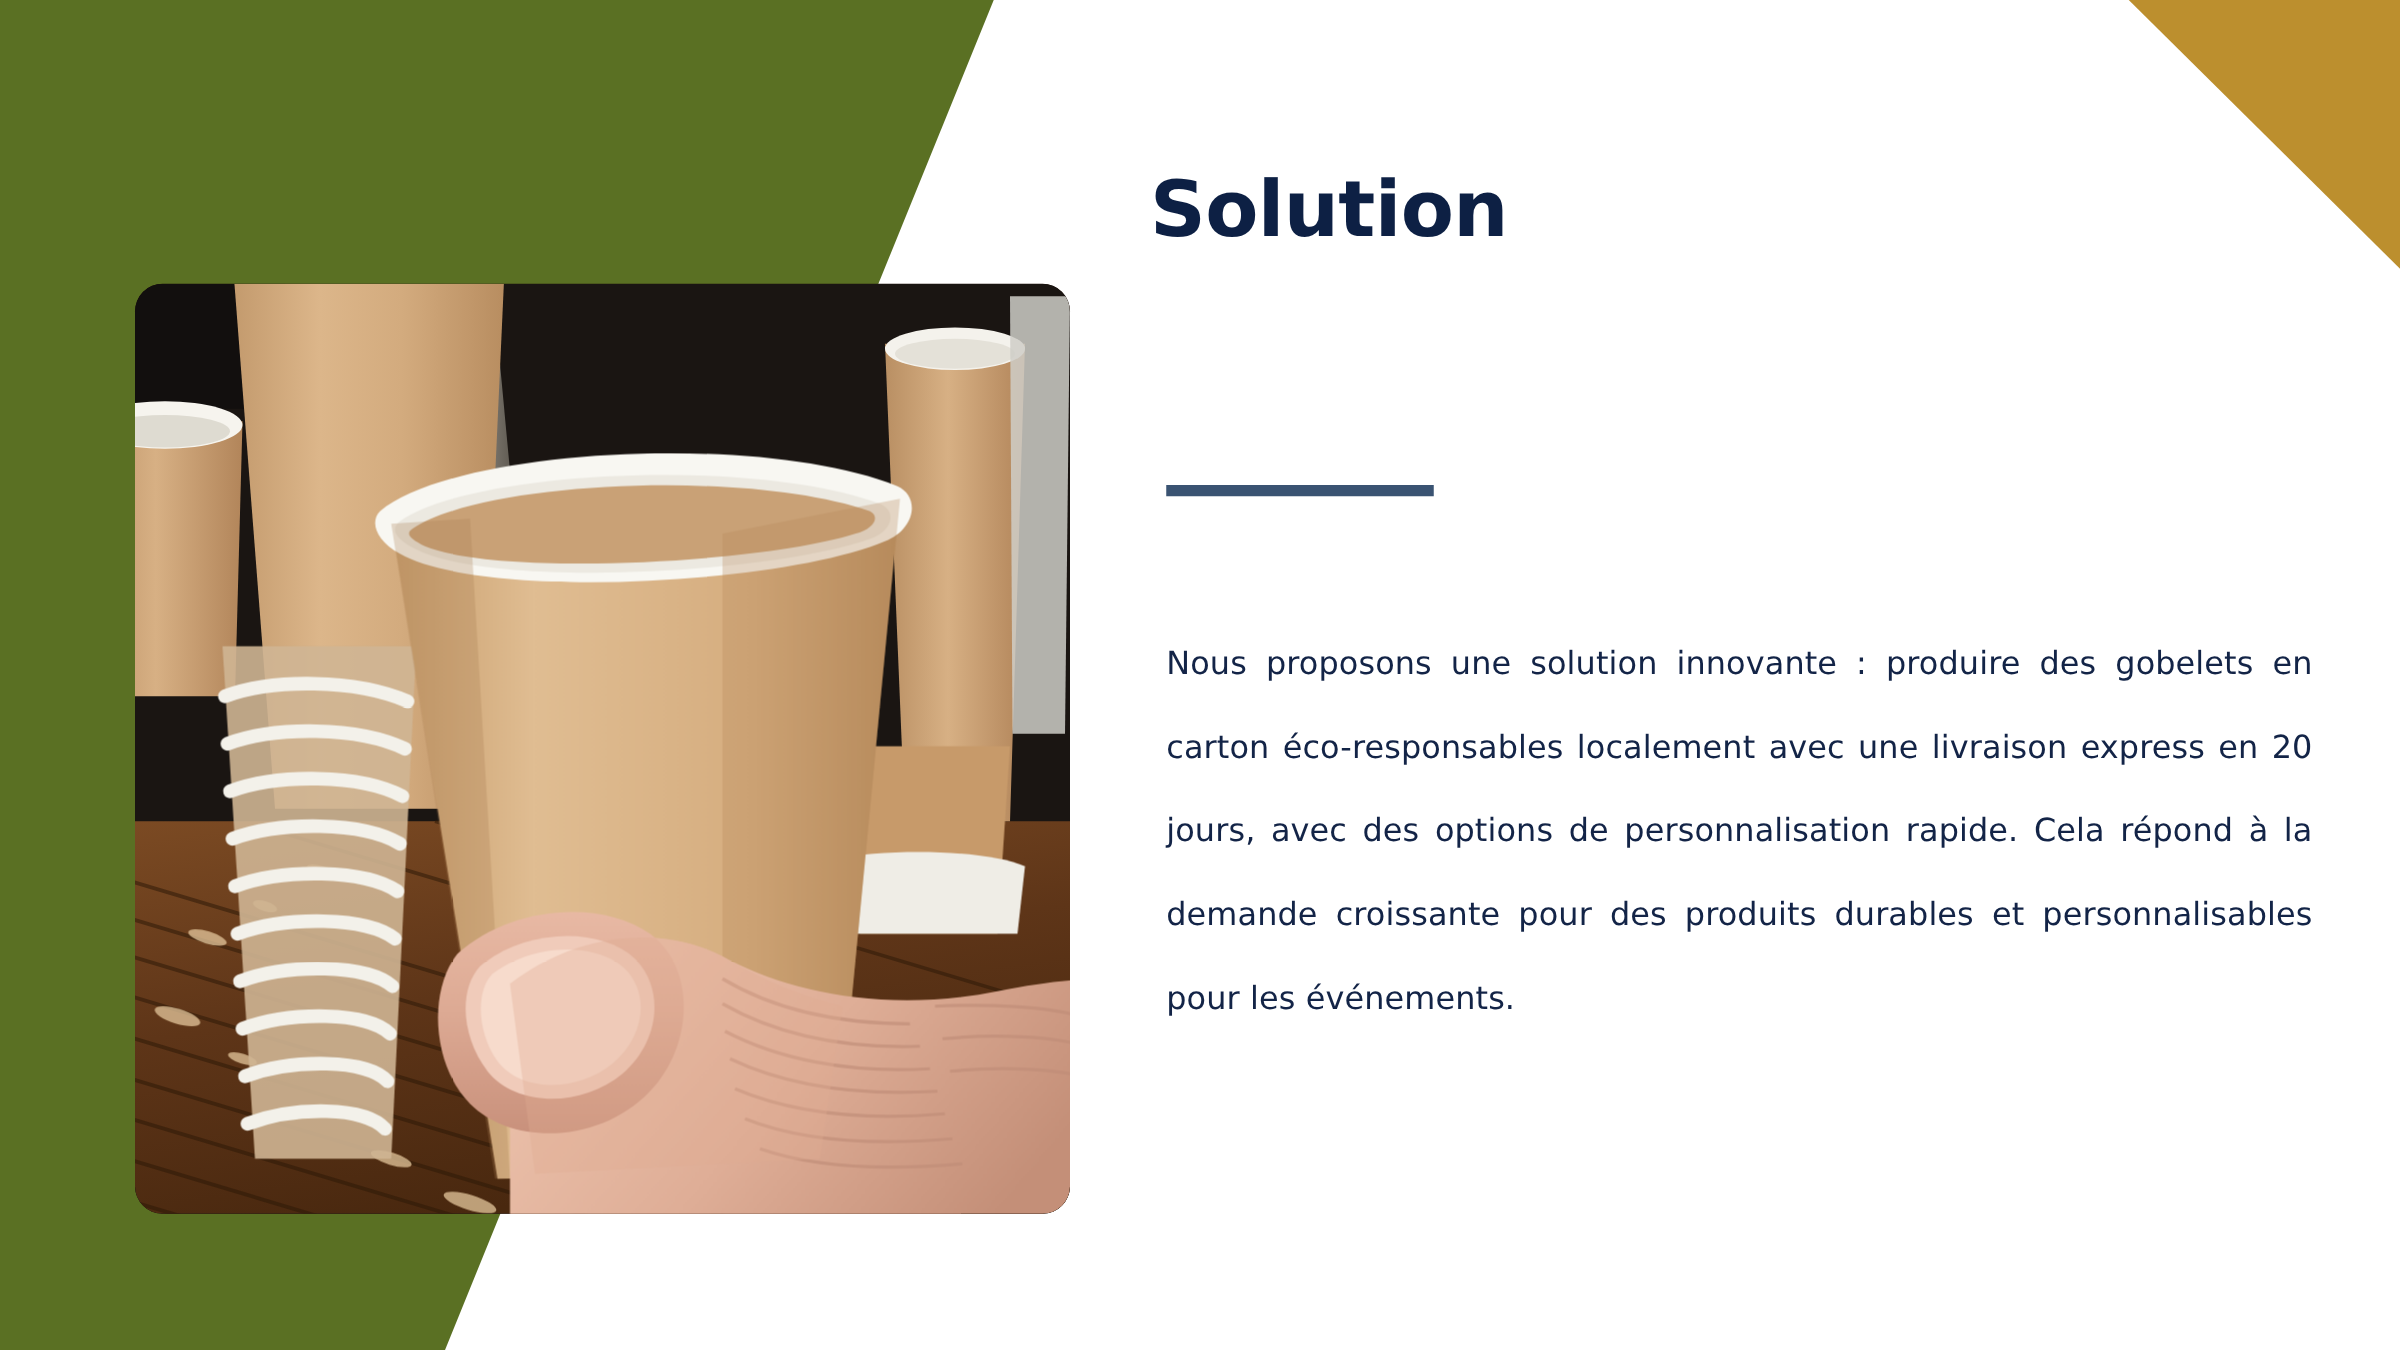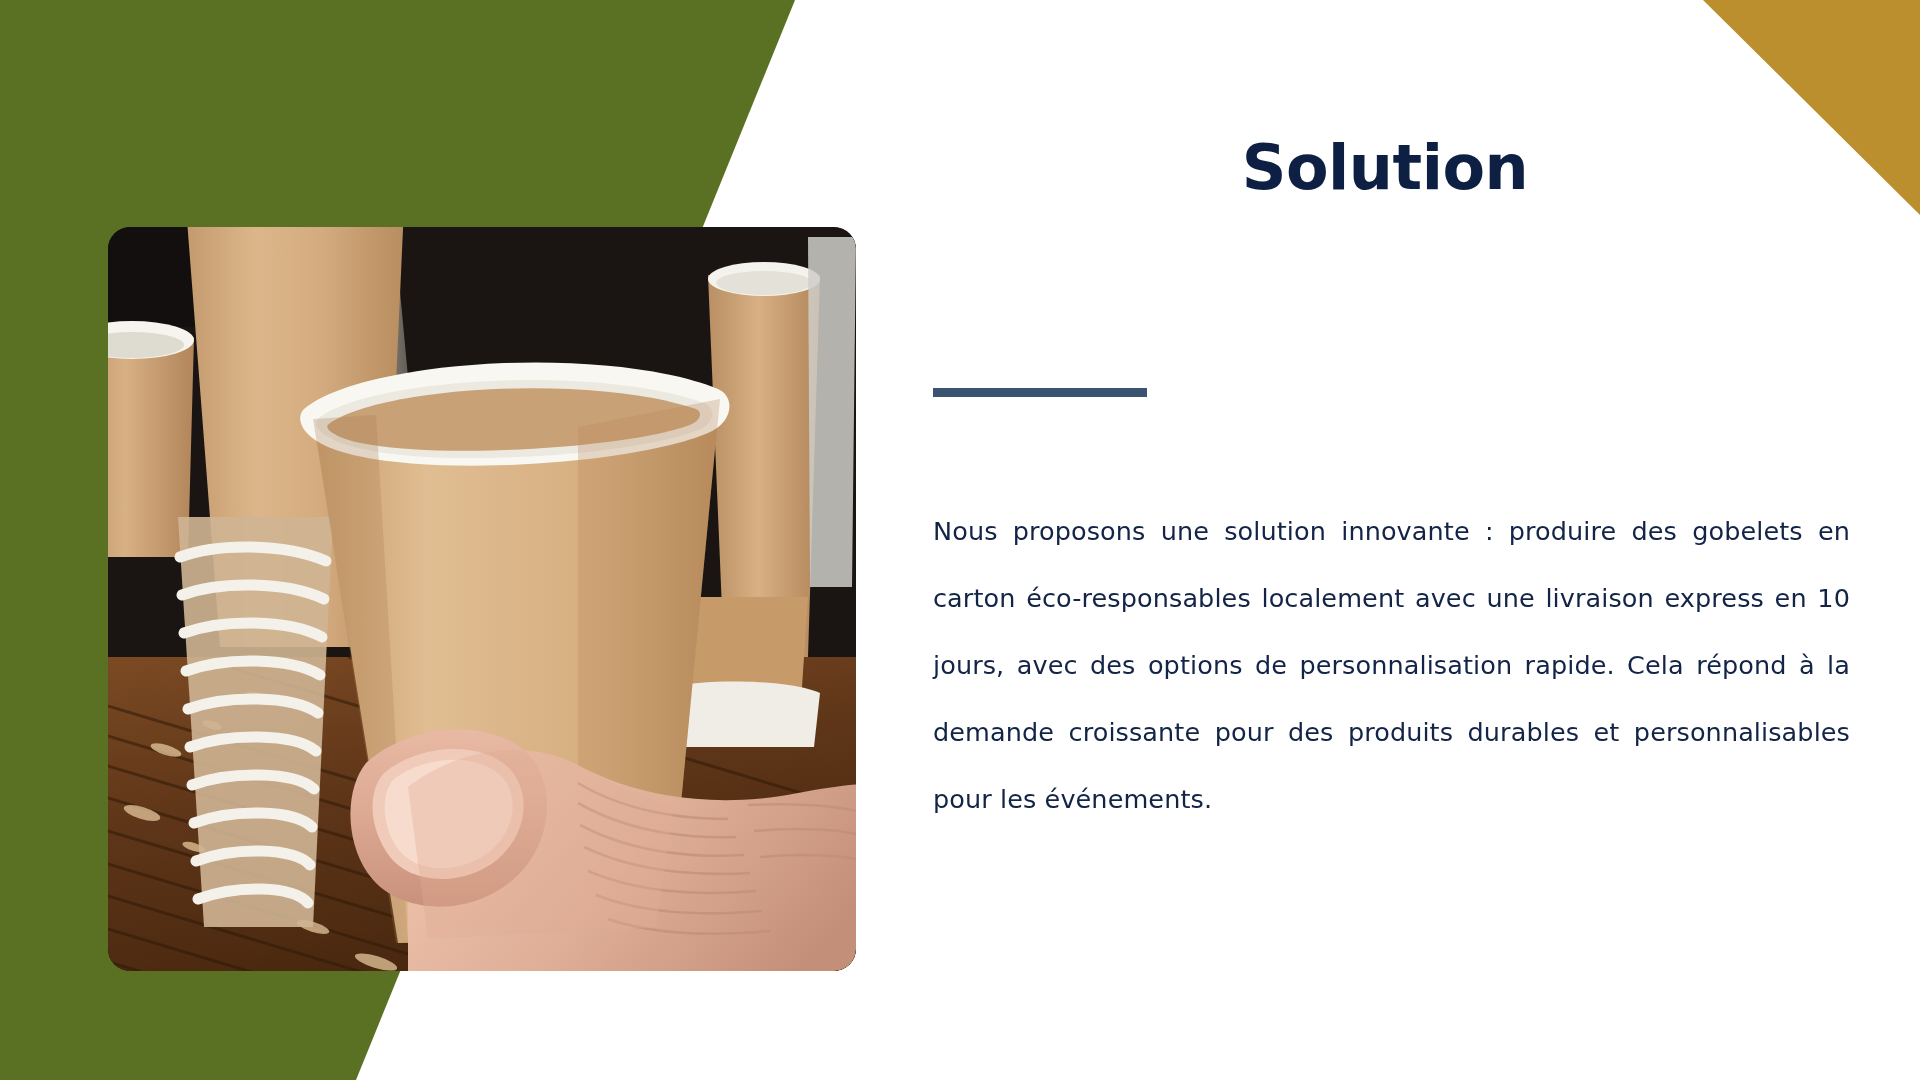--- a/index.html
+++ b/index.html
@@ -51,21 +51,20 @@
     top: 0;
     width: 930px;
     height: 1080px;
   }
 
   .page-title {
     position: absolute;
     left: 0;
     top: 95px;
     width: 930px;
-    text-align: center;
     font-size: 62px;
     font-weight: 700;
     letter-spacing: -0.5px;
     color: #0d2044;
     font-family: "DejaVu Sans", sans-serif;
     line-height: 1;
   }
 
   .rule {
     position: absolute;
@@ -251,18 +250,18 @@
     </svg>
   </div>
 
   <div class="content">
 
     <h1 class="page-title">Solution</h1>
 
     <div class="rule"></div>
 
     <div class="body-text">
-      <p>Nous proposons une solution innovante : produire des gobelets en carton éco-responsables localement avec une livraison express en 10 jours, avec des options de personnalisation rapide. Cela répond à la demande croissante pour des produits durables et personnalisables pour les événements.</p>
+      <p>Nous proposons une solution innovante : produire des gobelets en carton éco-responsables localement avec une livraison express en 20 jours, avec des options de personnalisation rapide. Cela répond à la demande croissante pour des produits durables et personnalisables pour les événements.</p>
     </div>
 
   </div>
 
 </div>
 
 </body></html>

